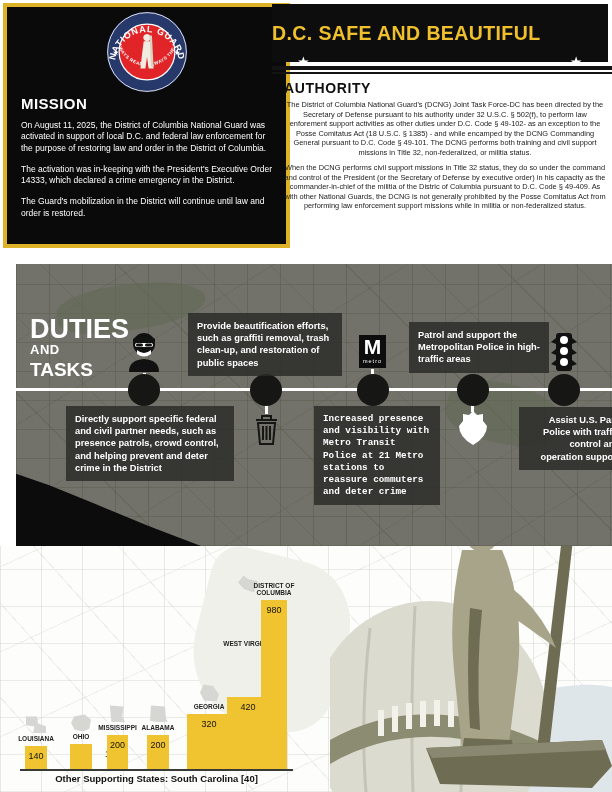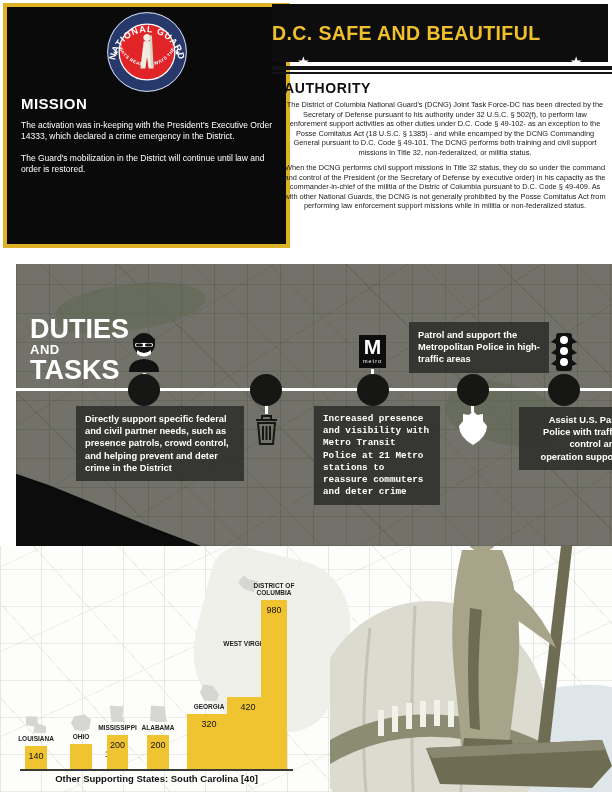--- a/index.html
+++ b/index.html
@@ -51,21 +51,21 @@
       repeating-linear-gradient(45deg, rgba(78,80,63,.28) 0 1px, transparent 1px 54px),
       repeating-linear-gradient(-32deg, rgba(78,80,63,.22) 0 1px, transparent 1px 71px);}
   .park{position:absolute;background:#616852;opacity:.55;border-radius:45% 55% 50% 40%;}
   .park.p1{left:40px;top:20px;width:150px;height:46px;transform:rotate(-8deg);}
   .park.p2{left:430px;top:120px;width:120px;height:60px;transform:rotate(12deg);}
   .river-black{position:absolute;left:0;top:200px;width:185px;height:82px;background:#0c0c0c;
     clip-path:polygon(0 12%, 18% 26%, 42% 48%, 72% 76%, 100% 100%, 0 100%);}
   .duties-heading{position:absolute;left:14px;top:52px;color:#fff;}
   .duties-h1{font-size:27px;font-weight:700;line-height:26px;}
   .duties-h2{font-size:13px;font-weight:700;line-height:15px;letter-spacing:.5px;}
-  .duties-h3{font-size:27px;font-weight:700;line-height:26px;}
+  .duties-h3{font-size:19px;font-weight:700;line-height:26px;}
   .timeline{position:absolute;left:0;top:124px;width:612px;height:3px;background:#fff;}
   .t-dot{position:absolute;top:110px;width:32px;height:32px;border-radius:50%;background:#161614;}
   .t-stem{position:absolute;width:3px;background:#fff;}
   .duty-box{position:absolute;background:rgba(42,42,39,.82);color:#fff;font-size:9.3px;font-weight:700;
     line-height:12.2px;padding:7px 9px;}
   .duty-icon{position:absolute;}
   .metro-logo{width:27px;height:33px;background:#0d0d0d;display:flex;flex-direction:column;align-items:center;}
   .metro-m{color:#fff;font-weight:700;font-size:21px;line-height:23px;}
   .metro-word{color:#fff;font-size:5.5px;line-height:7px;letter-spacing:1px;}
 
@@ -136,20 +136,21 @@
         <textPath href="#arcBot" startOffset="50%" text-anchor="middle">ALWAYS READY ALWAYS THERE</textPath>
       </text>
       <text x="8" y="54" font-size="9" fill="#fff">★</text>
       <text x="83" y="54" font-size="9" fill="#fff">★</text>
 
       <path d="M50,28 a4.5,4.5 0 1 1 -0.1,0 Z M46,37 L54,37 L56,52 L58,70 L52,70 L50,56 L48,70 L42,70 L44,52 Z" fill="#f0ece0"></path>
       <path d="M56,30 L58,68 L55,68 L53,30 Z" fill="#d8d2c2"></path>
     </svg>
     <div class="mission-heading">MISSION</div>
     <div class="mission-text">
+      <p>On August 11, 2025, the District of Columbia National Guard was activated in support of local D.C. and federal law enforcement for the purpose of restoring law and order in the District of Columbia.</p>
       <p>The activation was in-keeping with the President's Executive Order 14333, which declared a crime emergency in the District.</p>
       <p>The Guard's mobilization in the District will continue until law and order is restored.</p>
     </div>
   </div>
 
   <div class="jtf-header">
     <div class="jtf-line">D.C. SAFE AND BEAUTIFUL</div>
     <div class="jtf-line jtf-line2">
       <span class="jtf-star left">★</span>
       <span class="jtf-star right">★</span>
@@ -221,21 +222,22 @@
 
     <svg class="duty-icon" style="left:534px;top:68px;" width="28" height="42" viewBox="0 0 28 42">
       <rect x="6" y="1" width="16" height="38" rx="3" fill="#111"></rect>
       <path d="M6,6 L1,10 L6,12 Z M6,17 L1,21 L6,23 Z M6,28 L1,32 L6,34 Z" fill="#111"></path>
       <path d="M22,6 L27,10 L22,12 Z M22,17 L27,21 L22,23 Z M22,28 L27,32 L22,34 Z" fill="#111"></path>
       <circle cx="14" cy="8" r="4" fill="#fff"></circle>
       <circle cx="14" cy="19" r="4" fill="#fff"></circle>
       <circle cx="14" cy="30" r="4" fill="#fff"></circle>
     </svg>
 
-    <div class="duty-box" style="left:50px;top:142px;width:150px;margin-left:10px;">Directly support specific federal and civil partner needs, such as presence patrols, crowd control, and helping prevent and deter crime in the District</div>
+    <div class="duty-box" style="left:50px;top:142px;width:150px;">Directly support specific federal and civil partner needs, such as presence patrols, crowd control, and helping prevent and deter crime in the District</div>
+    <div class="duty-box" style="left:172px;top:49px;width:136px;">Provide beautification efforts, such as graffiti removal, trash clean-up, and restoration of public spaces</div>
     <div class="duty-box" style="left:298px;top:142px;width:108px;font-family:Liberation Mono, monospace;">Increased presence and visibility with Metro Transit Police at 21 Metro stations to reassure commuters and deter crime</div>
     <div class="duty-box" style="left:393px;top:58px;width:122px;">Patrol and support the Metropolitan Police in high-traffic areas</div>
     <div class="duty-box" style="left:503px;top:143px;width:92px;text-align:right;">Assist U.S. Park Police with traffic control and operation support</div>
   </div>
 
   <div id="chart-columns">
       <div class="col" style="left: 25px; width: 22px;">
         <div class="state-shape" style="clip-path: polygon(0% 0%, 55% 0%, 60% 42%, 100% 58%, 100% 100%, 35% 100%, 42% 60%, 0% 52%);"></div>
         <div class="bar-label">LOUISIANA</div>
         <div class="bar" style="height: 24px; background: rgb(240, 195, 48);">

